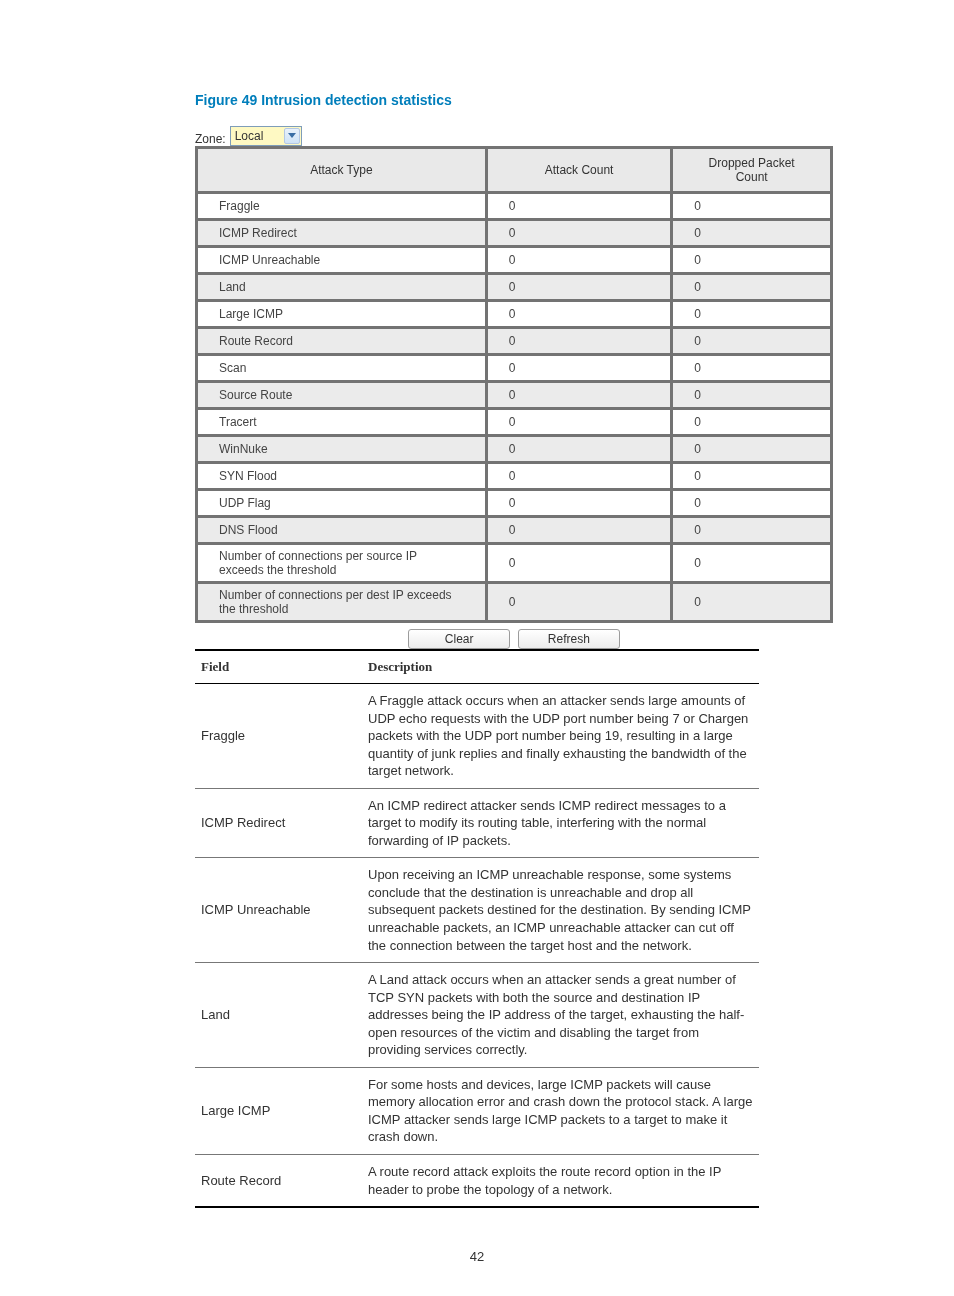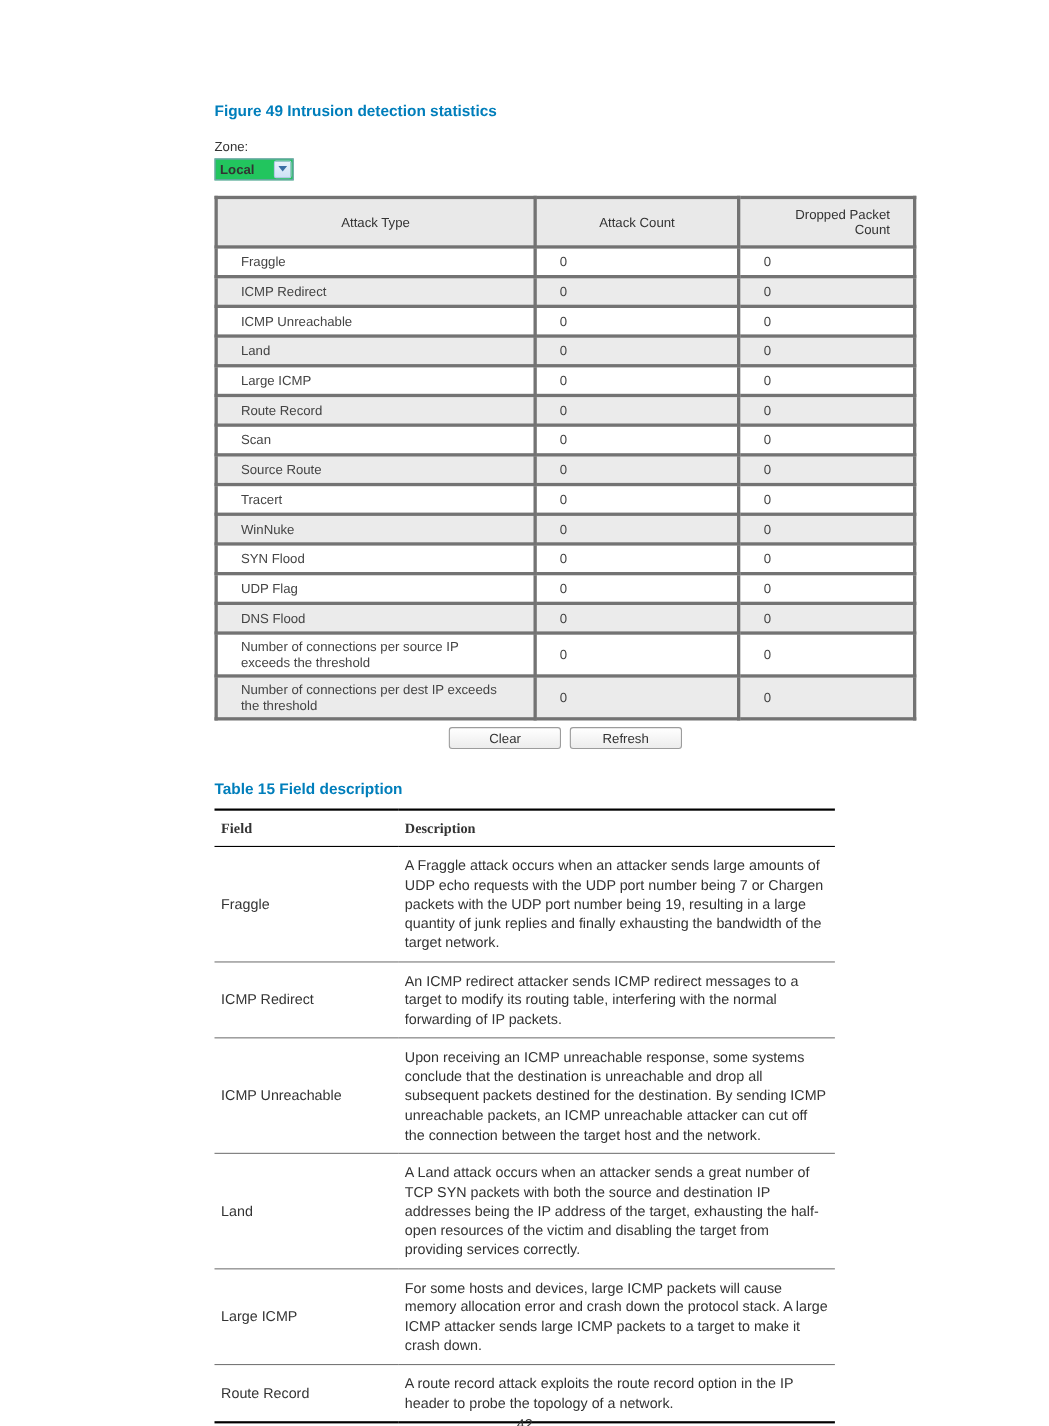--- a/index.html
+++ b/index.html
@@ -29,36 +29,33 @@
     font-family: Arial, Helvetica, sans-serif;
     font-size: 14px;
     font-weight: bold;
     color: #007ebb;
     margin-top: 28px;
     margin-bottom: 10px;
   }
   .zone-row {
     font-size: 12px;
     color: #333;
-    margin-bottom: 14px;
     display: flex;
-    align-items: flex-start;
+    align-items: flex-end;
     gap: 4px;
-    flex-direction: column;
   }
   .zone-select {
     display: inline-flex;
     align-items: center;
     border: 1px solid #7e9db9;
     height: 18px;
-    background: #22c55e;
+    background: #fef9c3;
     font-size: 12px;
     line-height: 18px;
     position: relative;
-    font-weight: bold;
   }
   .zone-select .val {
     padding: 0 6px 0 4px;
     min-width: 42px;
   }
   .zone-select .btn {
     width: 16px;
     height: 16px;
     margin: 1px;
     background: linear-gradient(#e8f1fb, #cfe3f7);
@@ -85,21 +82,21 @@
   }
   .stats-table thead th {
     background: #e9e9e9;
     text-align: center;
     font-weight: normal;
     color: #333;
     height: 34px;
   }
   .stats-table thead th.col-type { width: 310px; }
   .stats-table thead th.col-count { width: 180px; }
-  .stats-table thead th.col-drop  { width: 140px; text-align: right; }
+  .stats-table thead th.col-drop  { width: 140px; }
   .stats-table tbody tr.even td { background: #ebebeb; }
   .stats-table tbody tr td { height: 16px; }
 
   .action-row {
     width: 638px;
     text-align: center;
     margin-top: 6px;
   }
   .win-btn {
     display: inline-block;
@@ -252,21 +249,20 @@
           <td>0</td>
         </tr>
       </tbody>
   </table>
 
   <div class="action-row">
     <span class="win-btn">Clear</span>
     <span class="win-btn">Refresh</span>
   </div>
 
-  <div class="tab-title">Table 15 Field description</div>
 
   <table class="desc-table">
     <thead>
       <tr>
         <th class="field-col">Field</th>
         <th>Description</th>
       </tr>
     </thead>
     <tbody id="desc-body">
         <tr>

